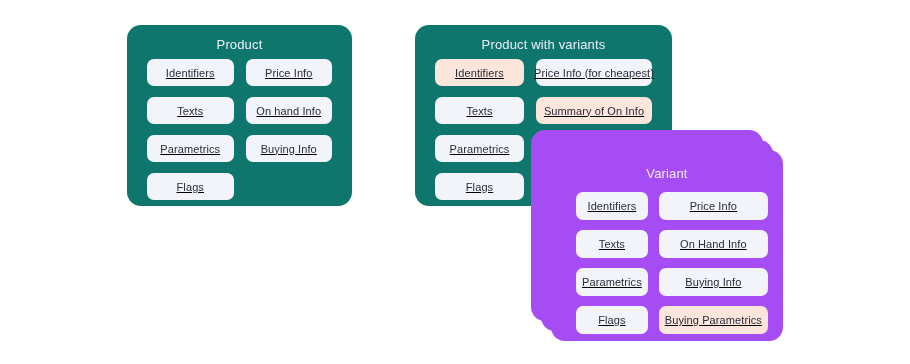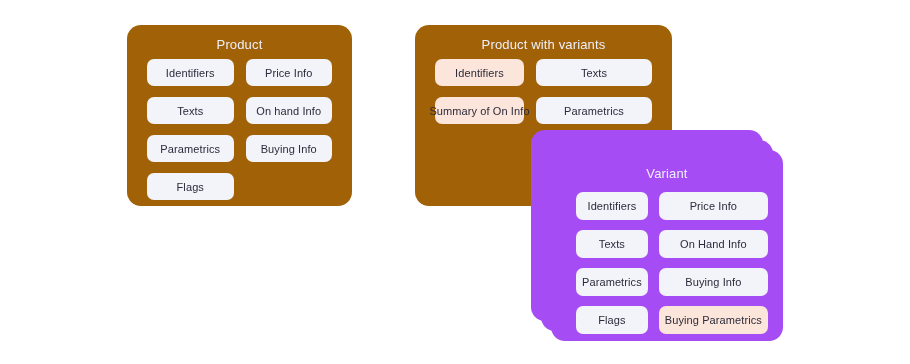--- a/index.html
+++ b/index.html
@@ -18,21 +18,21 @@
     width: 910px;
     height: 364px;
   }
 
   
   .panel {
     position: absolute;
     border-radius: 14px;
     box-sizing: border-box;
   }
-  .panel-blue { background: #a16207; }
+  .panel-blue { background: #0f766e; }
   .panel-purple { background: #A64CF5; }
 
   .panel-title {
     position: absolute;
     left: 0;
     right: 0;
     text-align: center;
     color: #EDEFFB;
     font-size: 13px;
     font-weight: 400;
@@ -40,20 +40,21 @@
     white-space: nowrap;
   }
 
   
   .chip-grid {
     position: absolute;
     display: grid;
     grid-template-columns: repeat(2, 1fr);
     column-gap: 12px;
     row-gap: 11px;
+    text-decoration: underline;
   }
   .chip {
     height: 27px;
     border-radius: 7px;
     display: flex;
     align-items: center;
     justify-content: center;
     font-size: 11px;
     font-weight: 400;
     color: #2B2B3A;
@@ -118,20 +119,21 @@
       <div class="chip chip-light">Buying Info</div>
       <div class="chip chip-light">Flags</div>
       <div class="chip chip-blank"></div>
     </div>
   </div>
 
   <div class="panel panel-blue" id="panel-product-variants">
     <div class="panel-title">Product with variants</div>
     <div class="chip-grid">
       <div class="chip chip-peach">Identifiers</div>
+      <div class="chip chip-light">Price Info (for cheapest)</div>
       <div class="chip chip-light">Texts</div>
       <div class="chip chip-peach">Summary of On Info</div>
       <div class="chip chip-light">Parametrics</div>
       <div class="chip chip-blank"></div>
       <div class="chip chip-light">Flags</div>
       <div class="chip chip-blank"></div>
     </div>
   </div>
 
   <div class="panel panel-purple" id="panel-variant-back2"></div>

